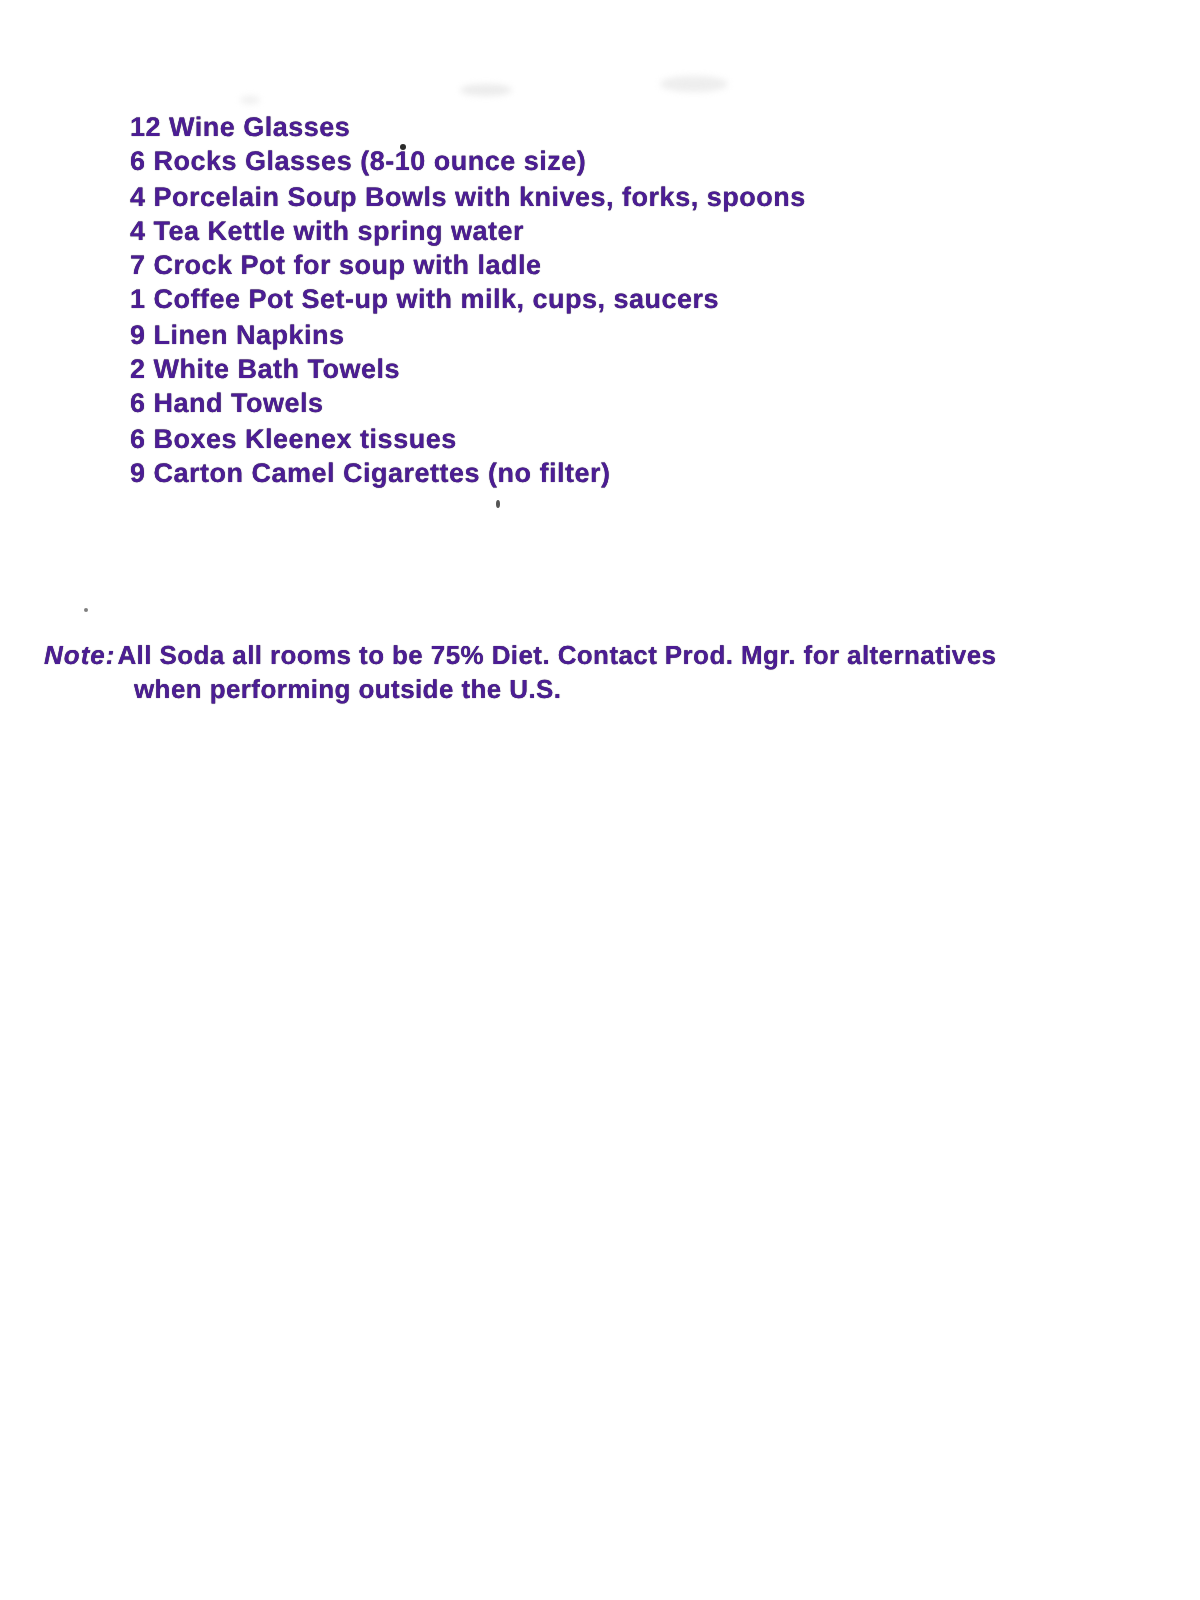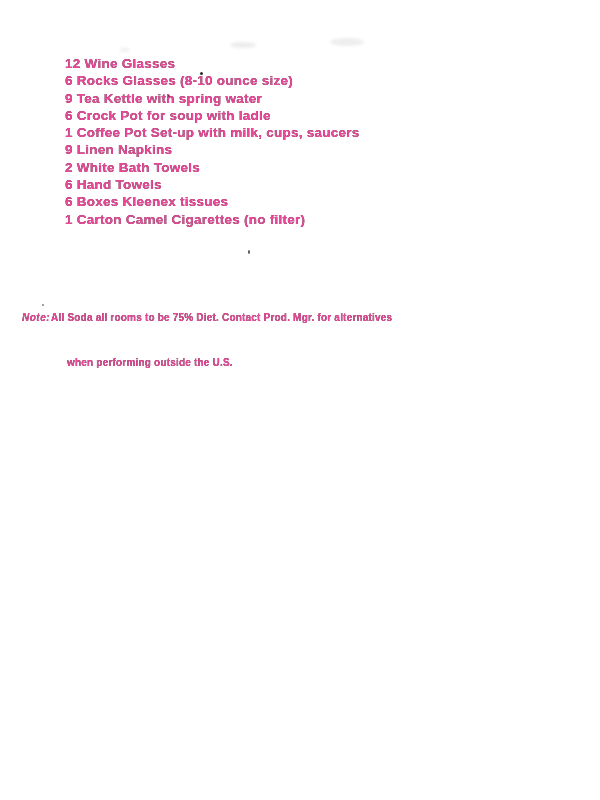--- a/index.html
+++ b/index.html
@@ -8,53 +8,52 @@
     background: #ffffff;
   }
   .page {
     position: relative;
     width: 516px;
     height: 800px;
     background: #ffffff;
     overflow: hidden;
     font-family: "Liberation Sans", sans-serif;
     font-weight: 700;
-    color: #ec4899;
+    color: #4c1d95;
   }
   .list {
     position: absolute;
     left: 65px;
     top: 55px;
     font-size: 13.5px;
     line-height: 17.3px;
     letter-spacing: 0.25px;
     white-space: nowrap;
     text-shadow: 0 0 0.4px #222;
   }
   .list-line {
     height: 17.3px;
   }
   .note {
     position: absolute;
     left: 22px;
-    top: 309px;
-    font-size: 10px;
+    top: 319px;
+    font-size: 13px;
     line-height: 17.3px;
     letter-spacing: 0.2px;
     white-space: nowrap;
     text-shadow: 0 0 0.4px #222;
   }
   .note-label {
     font-style: italic;
     letter-spacing: 0.5px;
     padding-right: 1px;
   }
   .note-line2 {
     margin-left: 45px;
-    margin-top: 28px;
   }
   
   .speck {
     position: absolute;
     background: #2a2a2a;
     border-radius: 50%;
   }
   .speck.s1 { left: 200px; top: 72px;  width: 3px; height: 3px; }
   .speck.s2 { left: 248px; top: 250px; width: 2px; height: 4px; opacity: .8; }
   .speck.s3 { left: 42px;  top: 304px; width: 2px; height: 2px; opacity: .6; }
@@ -70,28 +69,29 @@
   .smudge.m3 { left: 120px; top: 48px; width: 10px; height: 4px; opacity: .4; }
 </style>
 </head>
 <body>
 
 <div class="page">
 
   <div class="list">
     <div class="list-line">12 Wine Glasses</div>
     <div class="list-line">6 Rocks Glasses (8-10 ounce size)</div>
-    <div class="list-line">9 Tea Kettle with spring water</div>
-    <div class="list-line">6 Crock Pot for soup with ladle</div>
+    <div class="list-line">4 Porcelain Soup Bowls with knives, forks, spoons</div>
+    <div class="list-line">4 Tea Kettle with spring water</div>
+    <div class="list-line">7 Crock Pot for soup with ladle</div>
     <div class="list-line">1 Coffee Pot Set-up with milk, cups, saucers</div>
     <div class="list-line">9 Linen Napkins</div>
     <div class="list-line">2 White Bath Towels</div>
     <div class="list-line">6 Hand Towels</div>
     <div class="list-line">6 Boxes Kleenex tissues</div>
-    <div class="list-line">1 Carton Camel Cigarettes (no filter)</div>
+    <div class="list-line">9 Carton Camel Cigarettes (no filter)</div>
   </div>
 
   <div class="note">
     <div><span class="note-label">Note:</span><span>All Soda all rooms to be 75% Diet. Contact Prod. Mgr. for alternatives</span></div>
     <div class="note-line2">when performing outside the U.S.</div>
   </div>
 
   <span class="speck s1"></span>
   <span class="speck s2"></span>
   <span class="speck s3"></span>

